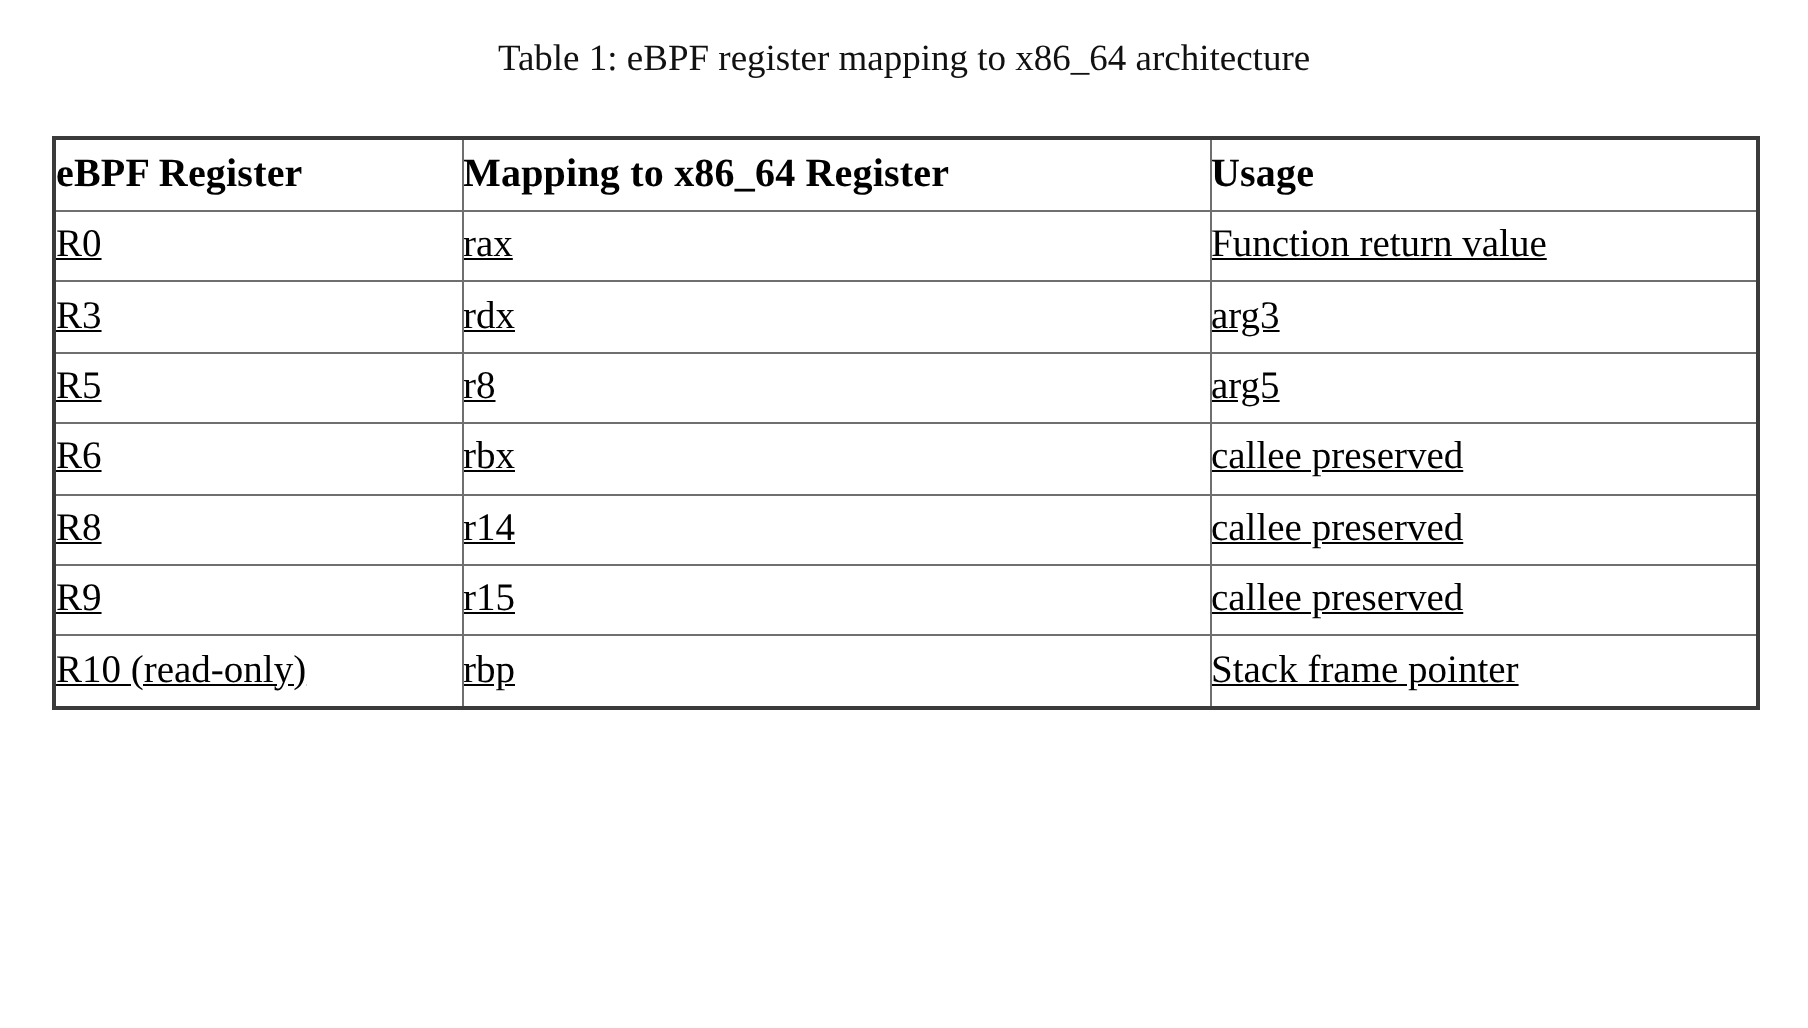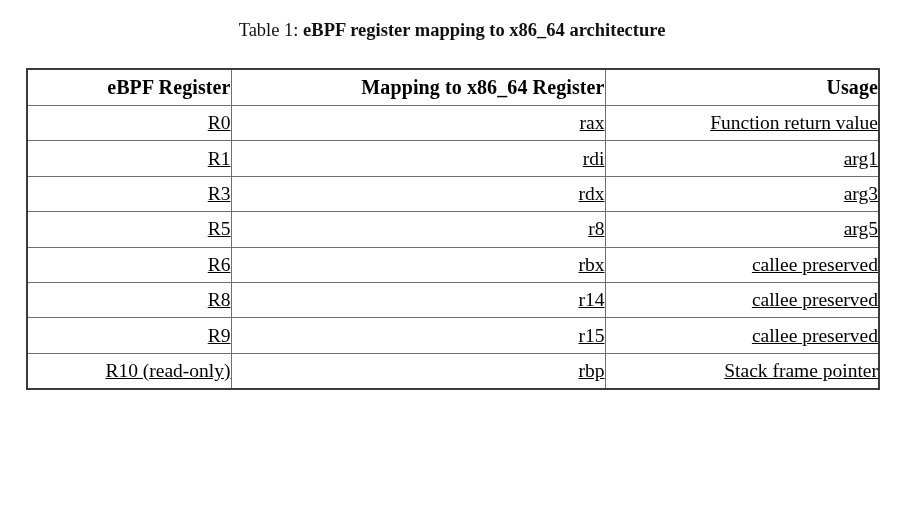--- a/index.html
+++ b/index.html
@@ -33,21 +33,21 @@
     font-size: 18.5px;
     line-height: 24px;
     color: #111111;
     white-space: nowrap;
   }
   .caption-label {
     font-weight: normal;
     text-align: right;
   }
   .caption-text {
-    font-weight: bold;
+    font-weight: normal;
   }
 
   
   .table-wrap {
     position: absolute;
     left: 26px;
     top: 68px;
     width: 852px;
   }
 
@@ -59,21 +59,21 @@
     border: 2px solid #3b3b3b;
   }
 
   table.reg-table col.c1 { width: 204px; }
   table.reg-table col.c2 { width: 374px; }
   table.reg-table col.c3 { width: 274px; }
 
   table.reg-table th,
   table.reg-table td {
     border: 1px solid #6f6f6f;
-    text-align: right;
+    text-align: left;
     vertical-align: middle;
     padding: 0;
     font-size: 19.5px;
     color: #000000;
     white-space: nowrap;
     overflow: hidden;
   }
 
   table.reg-table thead th {
     height: 35px;
@@ -111,25 +111,20 @@
           <th>Usage</th>
         </tr>
       </thead>
       <tbody>
         <tr>
           <td>R0</td>
           <td>rax</td>
           <td>Function return value</td>
         </tr>
         <tr>
-          <td>R1</td>
-          <td>rdi</td>
-          <td>arg1</td>
-        </tr>
-        <tr>
           <td>R3</td>
           <td>rdx</td>
           <td>arg3</td>
         </tr>
         <tr>
           <td>R5</td>
           <td>r8</td>
           <td>arg5</td>
         </tr>
         <tr>

